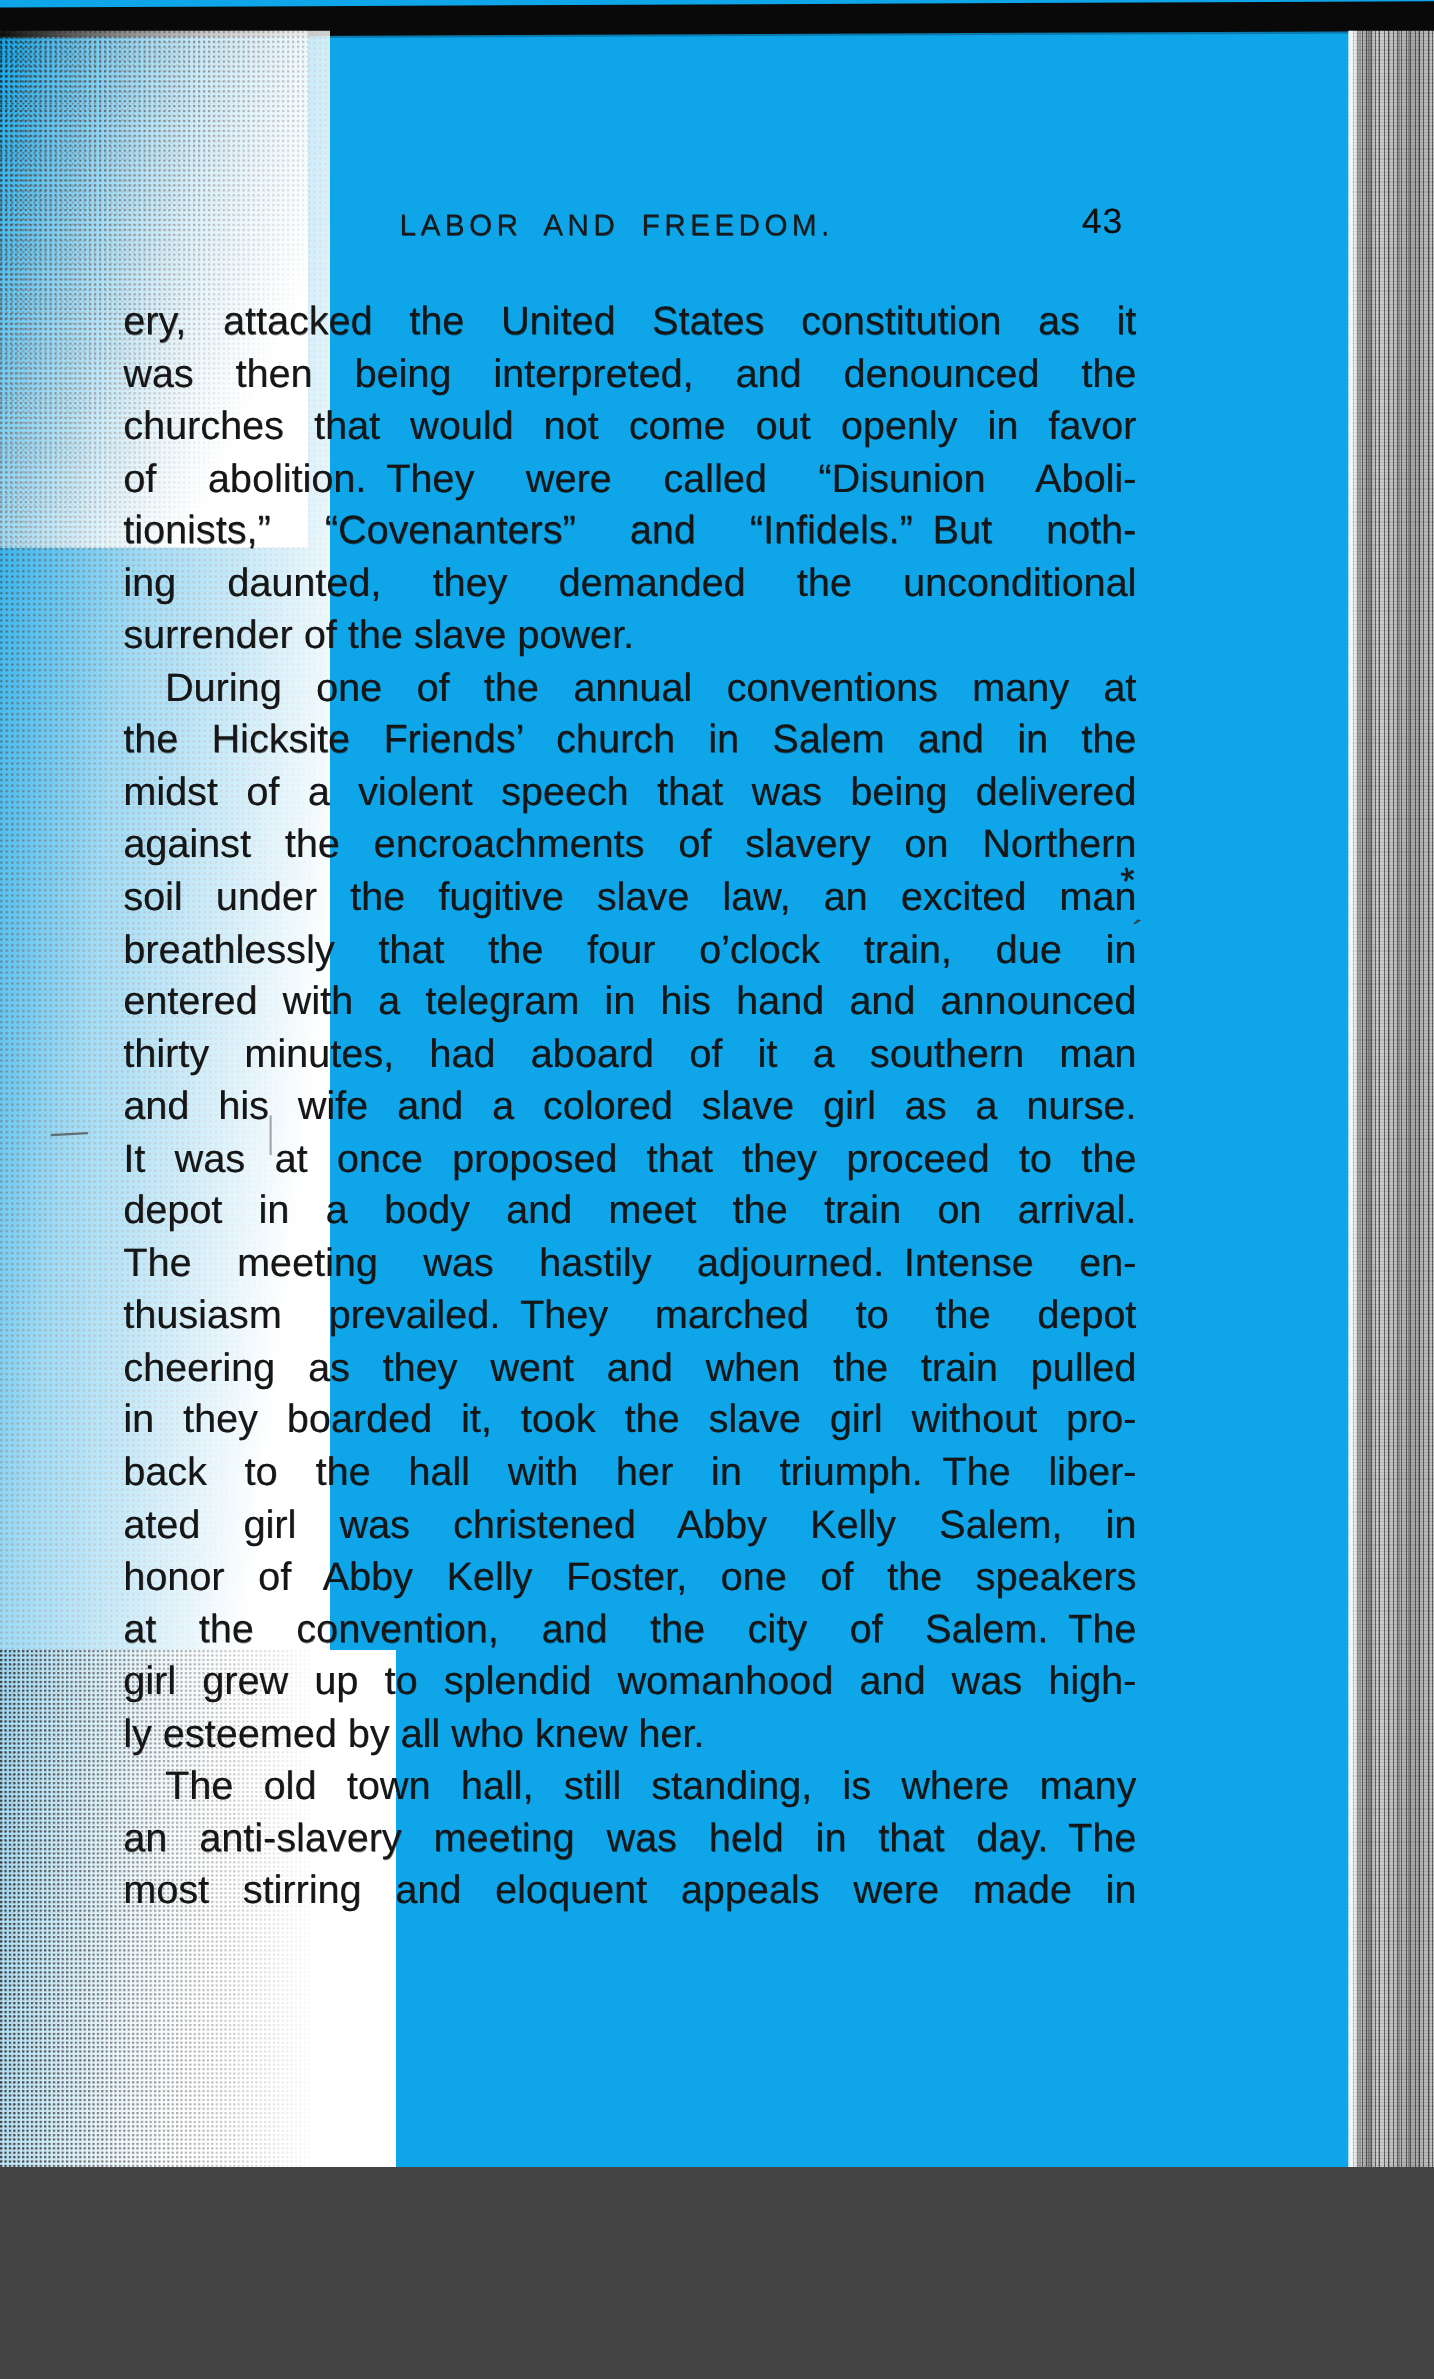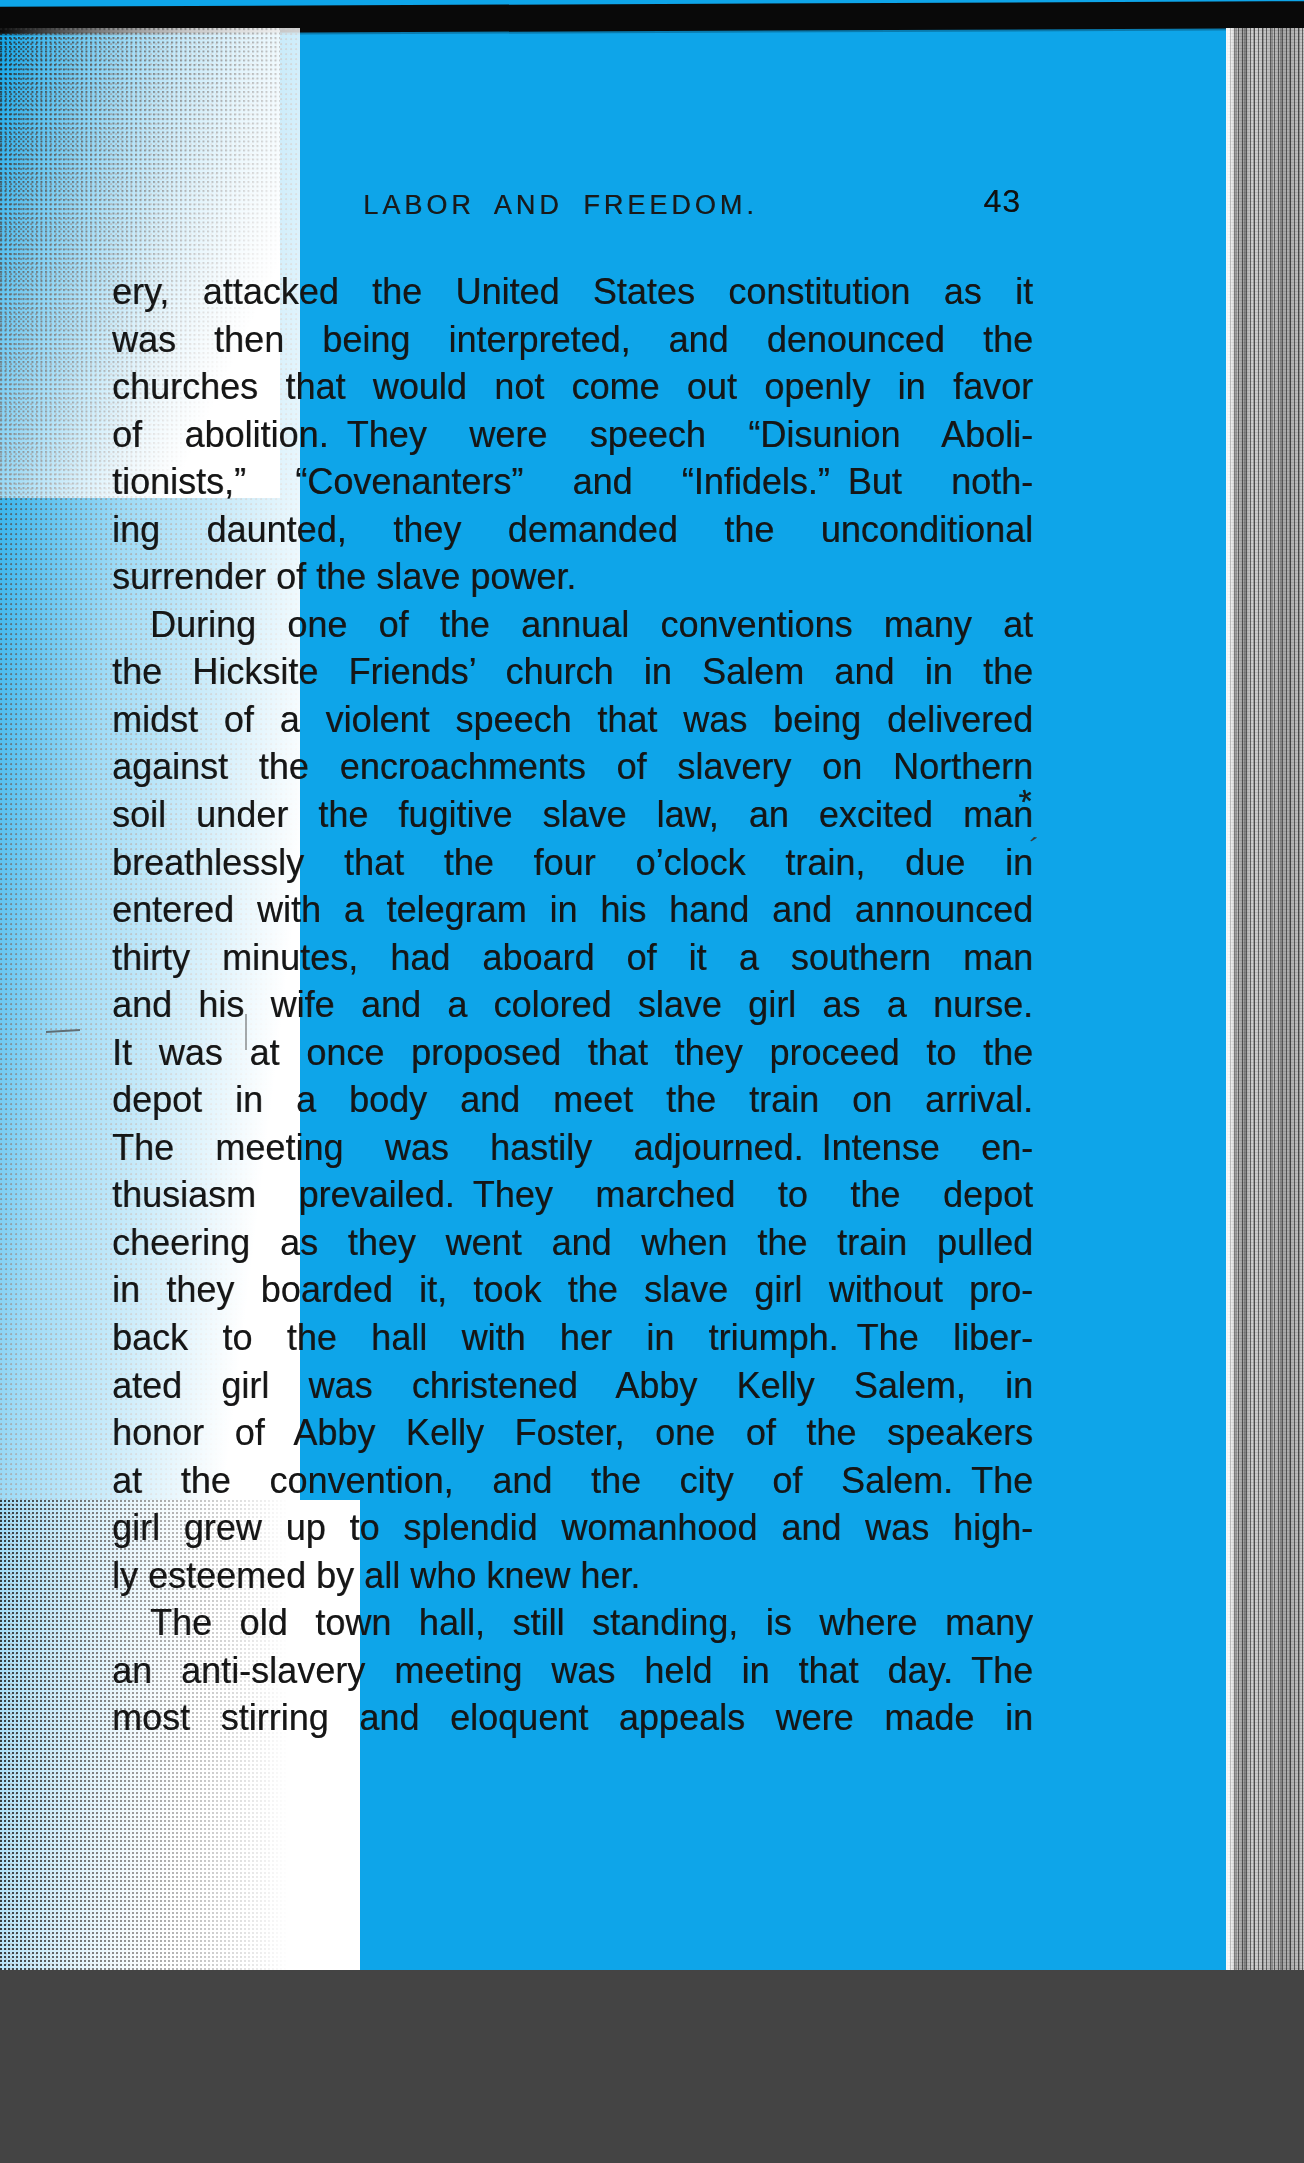--- a/index.html
+++ b/index.html
@@ -118,21 +118,21 @@
 
   <div class="running-header">
     <span class="header-title">LABOR AND FREEDOM.</span>
     <span class="page-number">43</span>
   </div>
 
   <div class="body-text">
       <div class="line">ery, attacked the United States constitution as it</div>
       <div class="line">was then being interpreted, and denounced the</div>
       <div class="line">churches that would not come out openly in favor</div>
-      <div class="line">of abolition. They were speech “Disunion Aboli-</div>
+      <div class="line">of abolition. They were called “Disunion Aboli-</div>
       <div class="line">tionists,” “Covenanters” and “Infidels.” But noth-</div>
       <div class="line">ing daunted, they demanded the unconditional</div>
       <div class="line end">surrender of the slave power.</div>
       <div class="line indent">During one of the annual conventions many at</div>
       <div class="line">the Hicksite Friends’ church in Salem and in the</div>
       <div class="line">midst of a violent speech that was being delivered</div>
       <div class="line">against the encroachments of slavery on Northern</div>
       <div class="line">soil under the fugitive slave law, an excited man</div>
       <div class="line">breathlessly that the four o’clock train, due in</div>
       <div class="line">entered with a telegram in his hand and announced</div>

